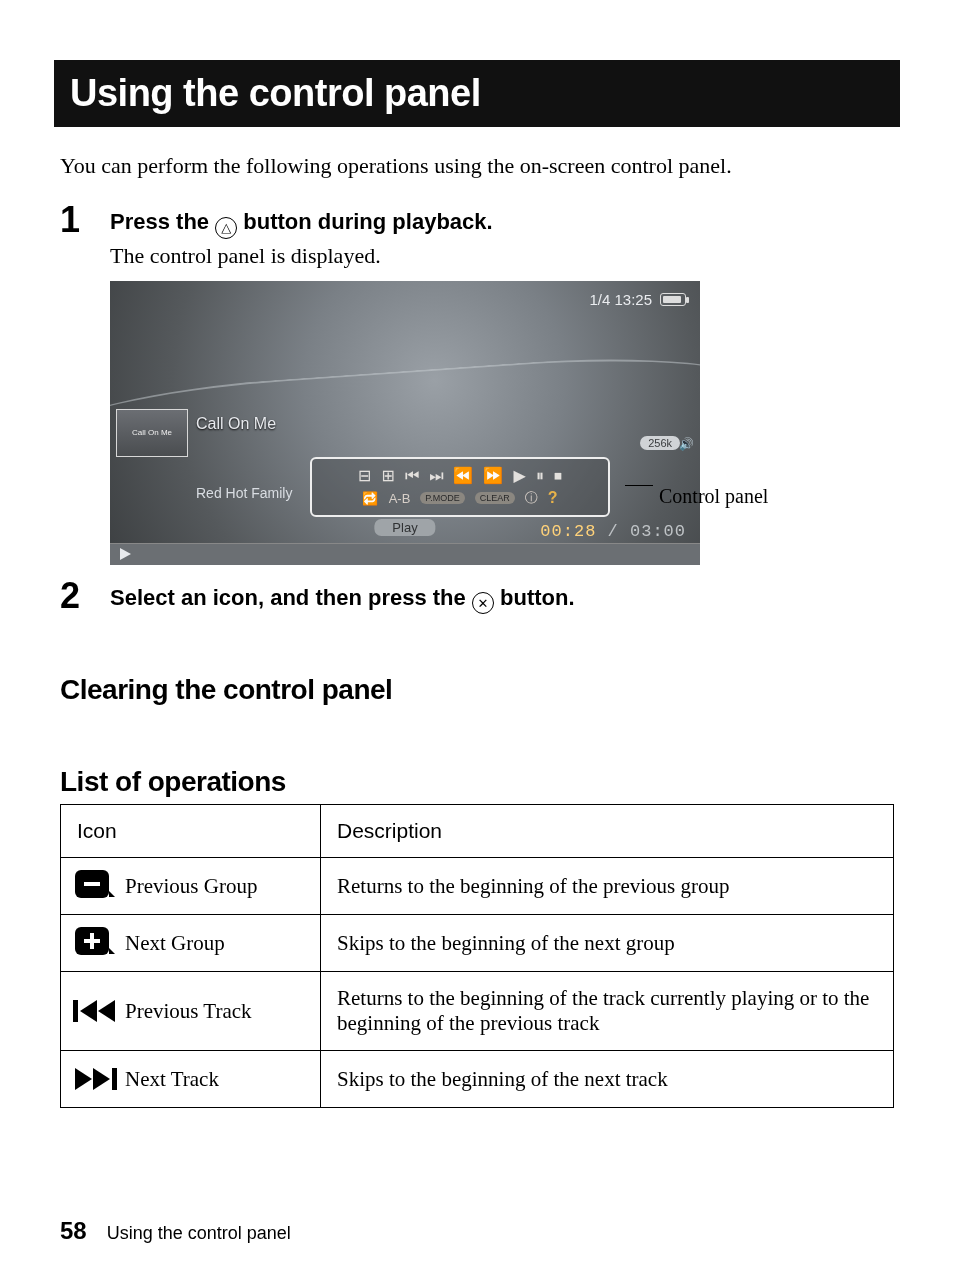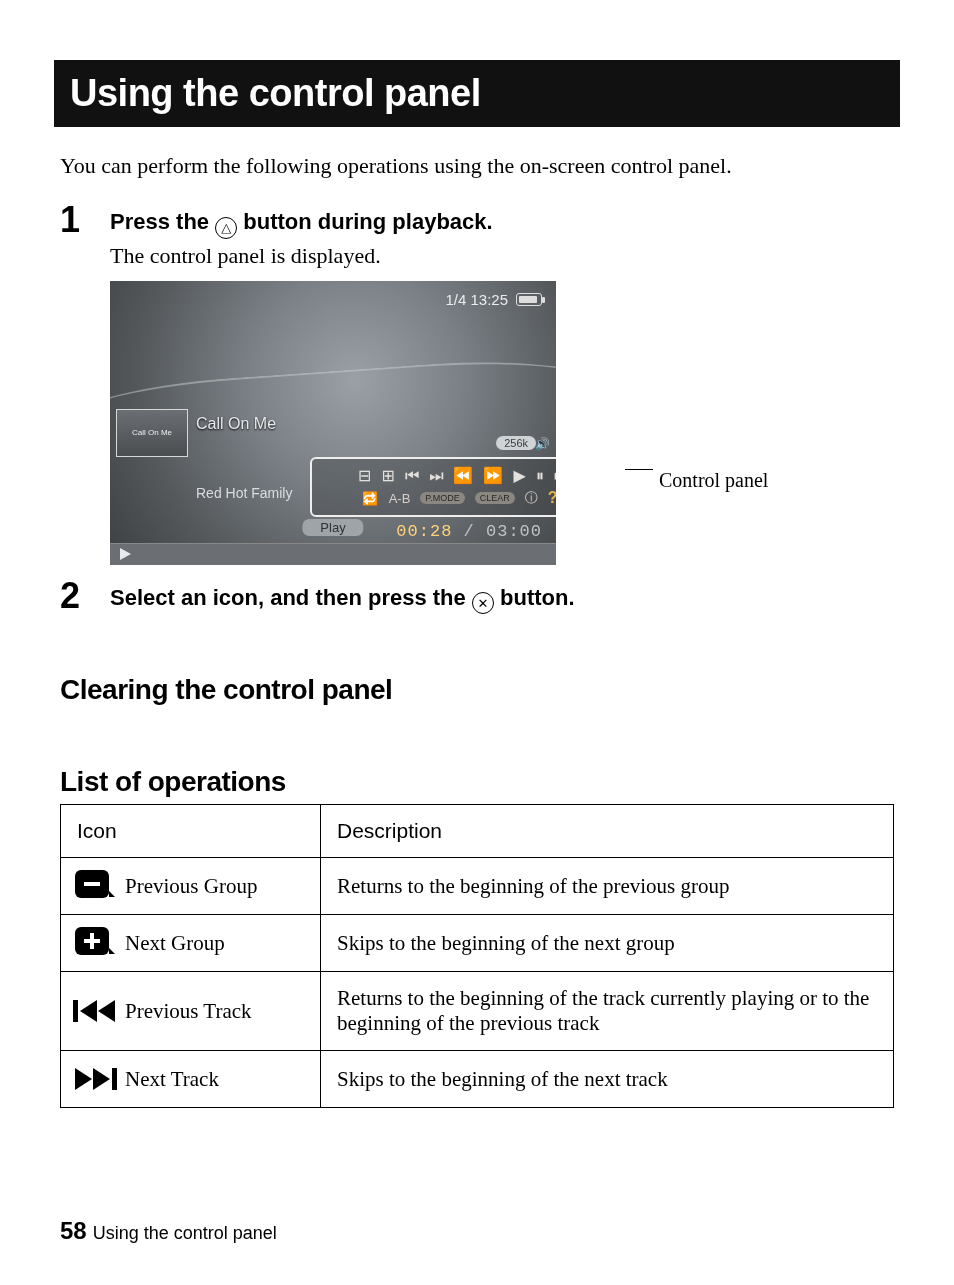--- a/index.html
+++ b/index.html
@@ -69,21 +69,21 @@
     margin-top: 4px;
   }
 
   
   .shot-wrap {
     position: relative;
     margin-top: 12px;
     margin-bottom: 20px;
   }
   .shot {
-    width: 446px;
+    width: 590px;
     height: 284px;
     background: radial-gradient(circle at 55% 35%, #9aa0a6 0%, #7a8086 35%, #55595c 70%, #3c3f41 100%);
     position: relative;
     overflow: hidden;
     font-family: Arial, Helvetica, sans-serif;
   }
   .shot .swoosh {
     position: absolute;
     top: 90px; left: -60px; right: -60px;
     height: 80px;
@@ -172,21 +172,21 @@
     border-top:1px solid #888;
   }
   .playbar .tri {
     position:absolute; left:10px; top:50%; transform:translateY(-50%);
     width:0;height:0;border-top:6px solid transparent;border-bottom:6px solid transparent;border-left:11px solid #e8eaed;
   }
 
   .callout {
     position:absolute;
     left:515px;
-    top:188px;
+    top:204px;
     display:flex;
     align-items:flex-start;
     font-family:"Times New Roman",serif;
     font-size:20px;
   }
   .callout .tick {
     width:28px; border-top:1px solid #000;
     margin-right:6px;
   }
 
@@ -228,21 +228,21 @@
     color:#000;
   }
   .op-label { font-family:"Times New Roman",serif; }
 
   .footer {
     position:absolute;
     bottom:40px;
     left:60px;
     display:flex;
     align-items:baseline;
-    gap:6px;
+    gap:20px;
     font-family: Arial, Helvetica, sans-serif;
   }
   .footer .pn { font-weight:700; font-size:24px; }
   .footer .ft { font-size:18px; font-weight:400; }
 </style>
 </head>
 <body>
 
 <div class="page">
 

